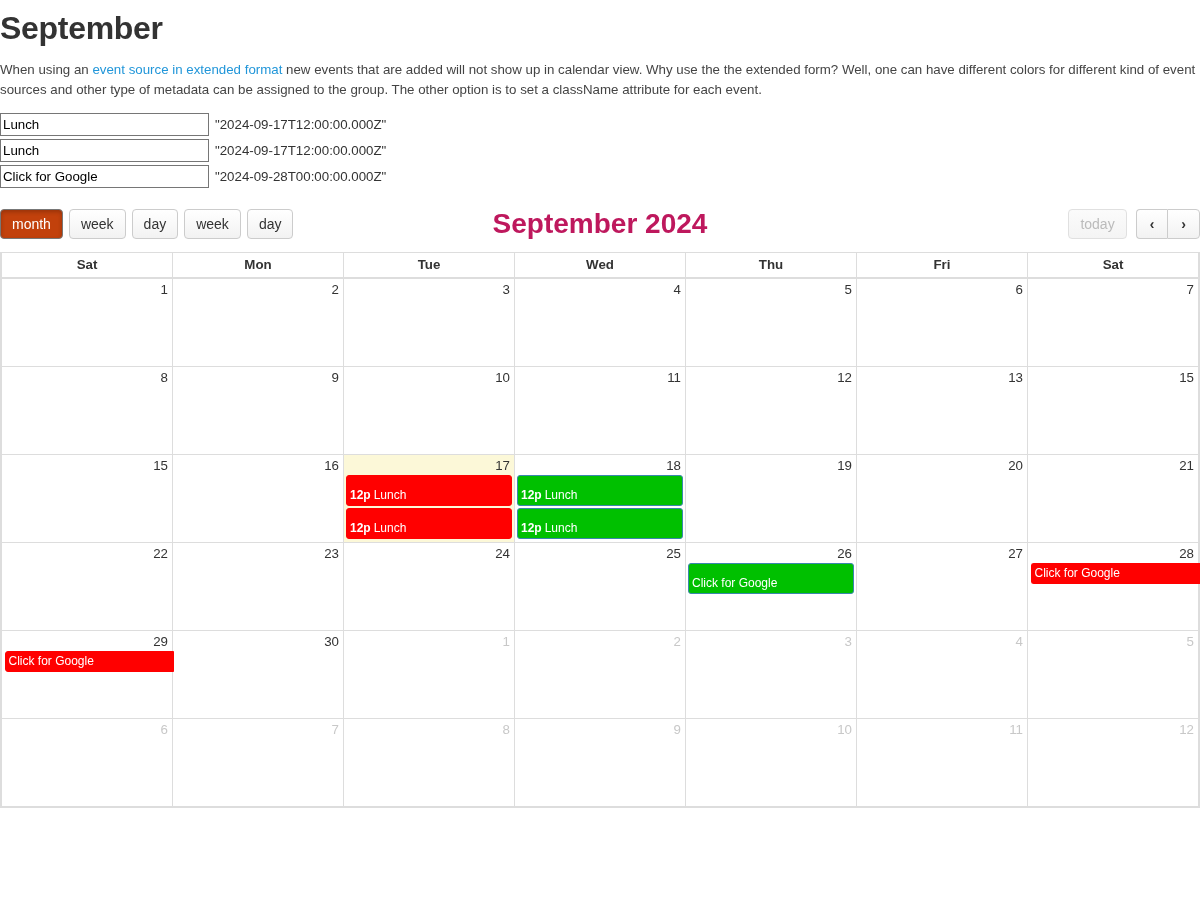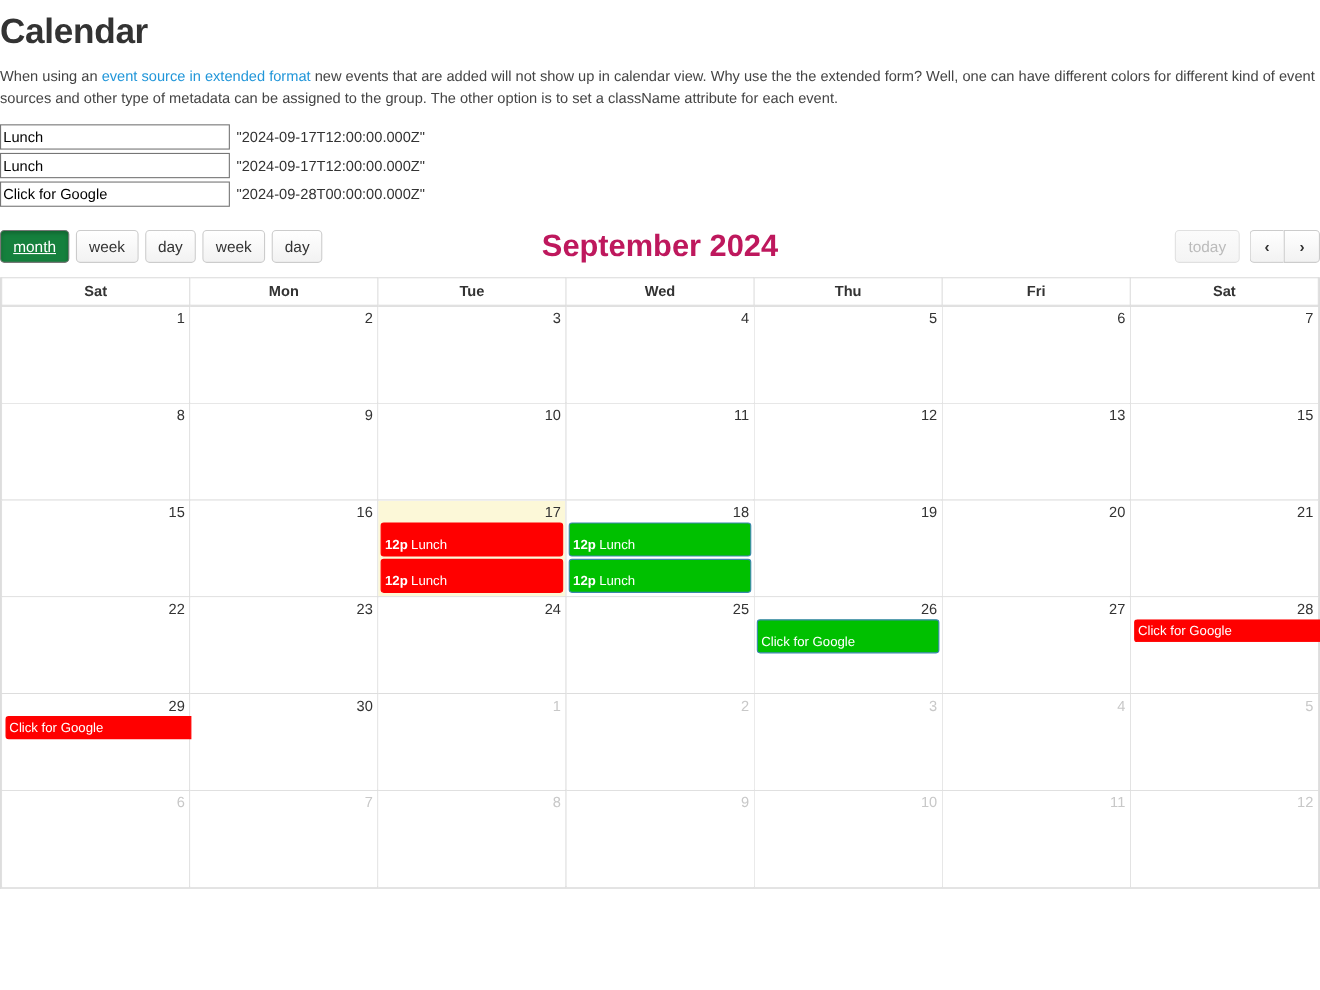--- a/index.html
+++ b/index.html
@@ -95,26 +95,25 @@
     background: linear-gradient(to bottom, #ffffff 0%, #f2f2f2 100%);
     border: 1px solid #cccccc;
     border-radius: 4px;
     padding: 5px 11px;
     height: 30px;
     cursor: pointer;
     white-space: nowrap;
   }
   #view-buttons { display: flex; gap: 6px; }
   .fc-btn.active {
-    background: #15803d;
+    background: #c2410c;
     background-image: none;
     border-color: #777777;
     color: #ffffff;
     box-shadow: inset 0 2px 4px rgba(0,0,0,0.22);
-    text-decoration: underline;
   }
   .fc-btn.disabled {
     color: #bbbbbb;
     cursor: default;
     background: linear-gradient(to bottom, #fbfbfb 0%, #f4f4f4 100%);
     border-color: #e0e0e0;
   }
   #right-controls { display: flex; align-items: center; gap: 9px; }
   #nav-group { display: flex; }
   #nav-group .fc-btn { padding: 5px 13px; }
@@ -206,21 +205,21 @@
     white-space: nowrap;
     cursor: pointer;
     z-index: 3;
   }
   .span-event.ev-red { background:#ff0000; border:1px solid #ff0000; border-radius:3px 0 0 3px; }
   .span-event.clip-right { border-right: none; border-top-right-radius: 0; border-bottom-right-radius: 0; }
 </style>
 </head>
 <body>
 
-<h1 id="page-title">Calendar</h1>
+<h1 id="page-title">September</h1>
 
 <p id="intro-paragraph"><span>When using an </span><a href="#">event source in extended format</a><span> new events that are added will not show up in calendar view. Why use the the extended form? Well, one can have different colors for different kind of event sources and other type of metadata can be assigned to the group. The other option is to set a className attribute for each event.</span></p>
 
 <div id="event-form">
   <div id="form-rows">
       <div class="form-row">
         <input class="title-input" type="text" value="Lunch" style="">
         <span class="date-text">"2024-09-17T12:00:00.000Z"</span>
       </div>
       <div class="form-row">

